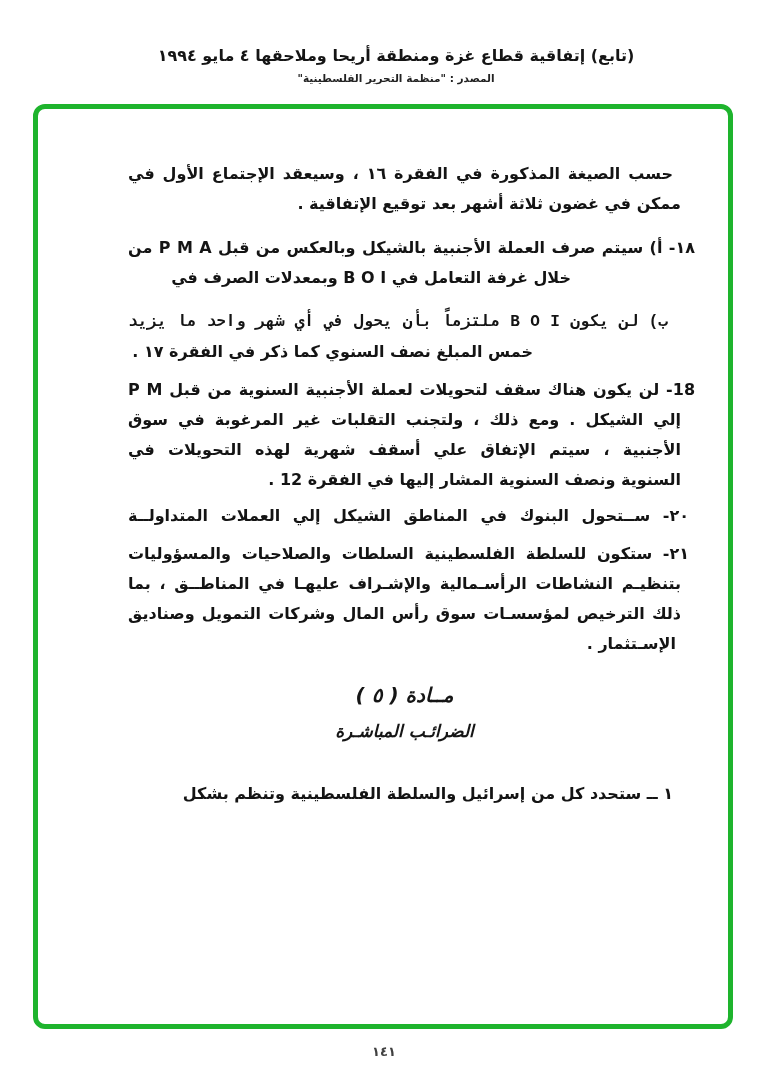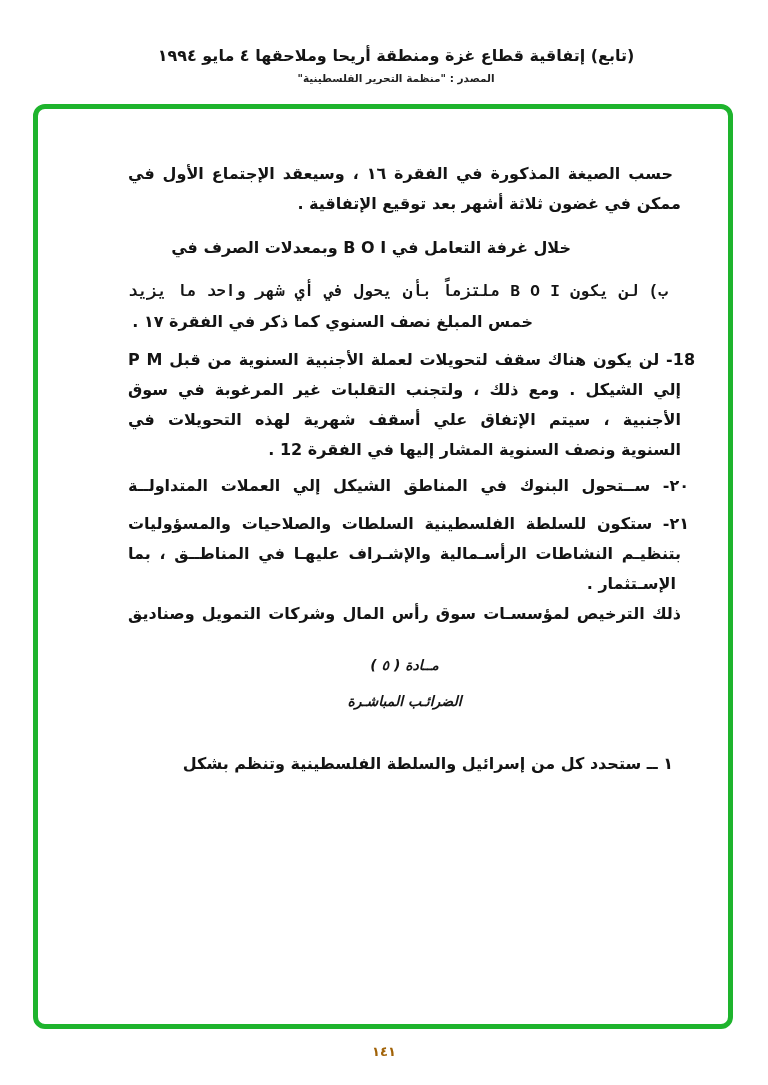--- a/index.html
+++ b/index.html
@@ -50,46 +50,47 @@
   .ind110{ margin-right:110px; }
   .ind150{ margin-right:148px; }
   .ind5  { margin-right:5px; }
   .article-heading {
     margin-top:18px;
     text-align:center;
     direction:rtl;
     font-style:italic;
     font-weight:bold;
   }
-  .article-heading .h1 { font-size:14px; line-height:36px; }
-  .article-heading .h2 { font-size:14px; line-height:36px; }
+  .article-heading .h1 { font-size:20px; line-height:36px; }
+  .article-heading .h2 { font-size:17px; line-height:36px; }
   .first-item { margin-top:30px; }
   .page-num {
     position:absolute; top:1044px; left:0; width:768px;
     text-align:center; direction:rtl;
-    font-size:13px; font-weight:bold; color:#a16207;
+    font-size:13px; font-weight:bold; color:#404040;
   }
 </style>
 </head>
 <body>
 
 <div class="header">
   <div class="doc-title">(تابع) إتفاقية قطاع غزة ومنطقة أريحا وملاحقها ٤ مايو ١٩٩٤</div>
   <div class="doc-source">المصدر :  "منظمة التحرير الفلسطينية"</div>
 </div>
 
 <div class="frame" style="border-color: rgb(30, 180, 45);">
   <div class="content">
 
     <div class="para">
       <div class="ln ind8">حسب الصيغة المذكورة في الفقرة ١٦ ، وسيعقد الإجتماع الأول في أقرب وقت</div>
       <div class="ln last">ممكن في غضون ثلاثة أشهر بعد توقيع الإتفاقية .</div>
     </div>
 
     <div class="para">
+      <div class="ln hang">١٨- أ) سيتم صرف العملة الأجنبية بالشيكل وبالعكس من قبل P M A من</div>
       <div class="ln ind110 last">خلال غرفة التعامل في B O I وبمعدلات الصرف في السوق .</div>
     </div>
 
     <div class="para mb8">
       <div class="ln ind13">ب) لن يكون B O I ملتزماً بأن يحول في أي شهر واحد ما يزيد علي</div>
       <div class="ln ind150 last">خمس المبلغ نصف السنوي كما ذكر في الفقرة ١٧ .</div>
     </div>
 
     <div class="para mb6">
       <div class="ln hang">18- لن يكون هناك سقف لتحويلات لعملة الأجنبية السنوية من قبل P M A</div>
@@ -98,22 +99,22 @@
       <div class="ln last">السنوية ونصف السنوية المشار إليها في الفقرة 12 .</div>
     </div>
 
     <div class="para mb8">
       <div class="ln hang8">٢٠- ســتحول البنوك في المناطق الشيكل إلي العملات المتداولــة الأخري</div>
     </div>
 
     <div class="para">
       <div class="ln hang8">٢١- ستكون للسلطة الفلسطينية السلطات والصلاحيات والمسؤوليات المتعلقة</div>
       <div class="ln">بتنظيـم النشاطات الرأسـمالية والإشـراف عليهـا في المناطــق ، بما في</div>
+      <div class="ln">ذلك الترخيص لمؤسسـات سوق رأس المال وشركات التمويل وصناديق</div>
       <div class="ln ind5 last">الإسـتثمار .</div>
-      <div class="ln">ذلك الترخيص لمؤسسـات سوق رأس المال وشركات التمويل وصناديق</div>
     </div>
 
     <div class="article-heading">
       <div class="h1">مــادة ( ٥ )</div>
       <div class="h2">الضرائـب المباشـرة</div>
     </div>
 
     <div class="para first-item">
       <div class="ln ind8 last">١ ــ ستحدد كل من إسرائيل والسلطة الفلسطينية وتنظم بشكل مستقل</div>
     </div>

